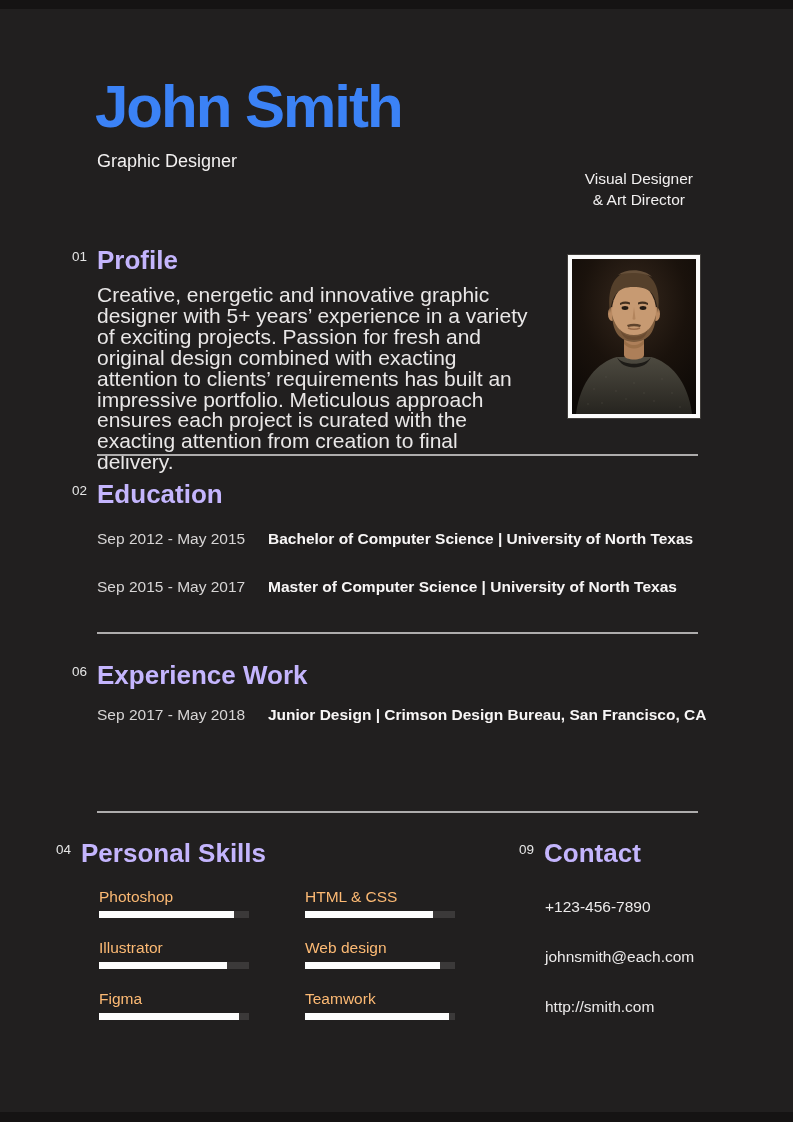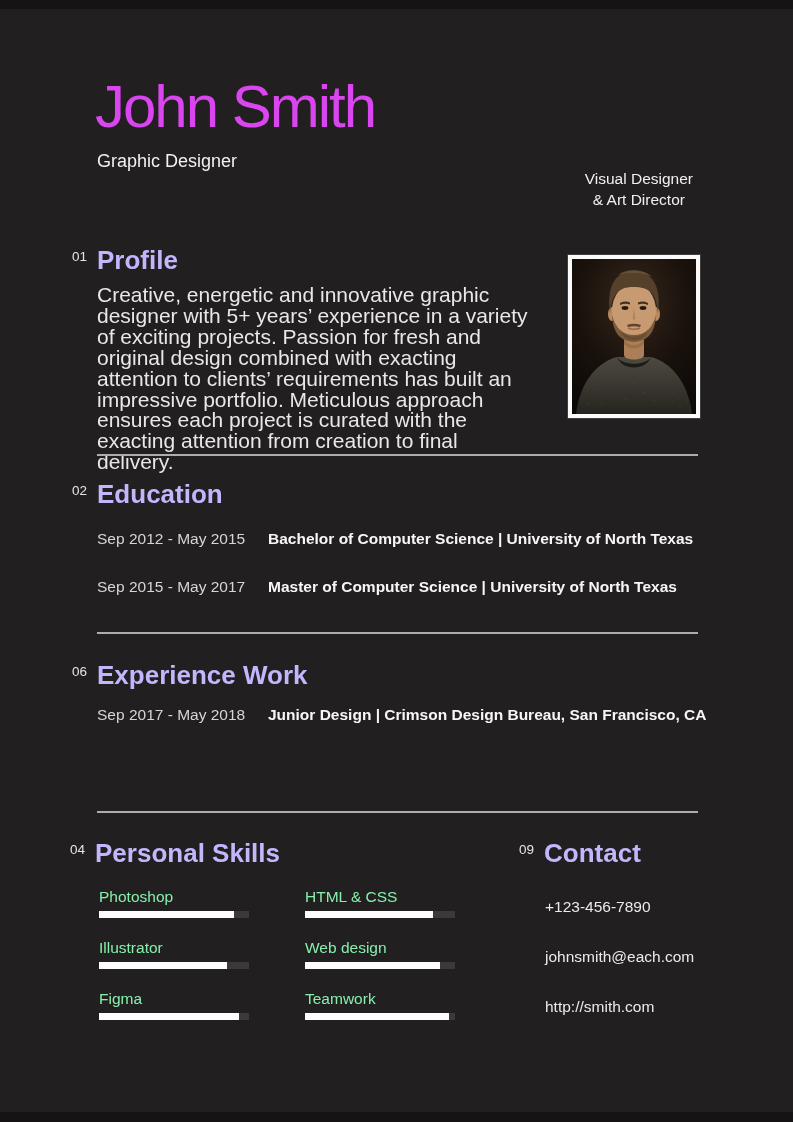--- a/index.html
+++ b/index.html
@@ -6,22 +6,22 @@
   .page{
     position:relative;width:793px;height:1122px;overflow:hidden;
     background:#211f1f;color:#fff;
     font-family:"Liberation Sans",sans-serif;
     -webkit-font-smoothing:antialiased;
   }
   .edge{position:absolute;left:0;right:0;background:#151313;}
   .edge-top{top:0;height:9px;}
   .edge-bottom{bottom:0;height:10px;}
 
-  .name{position:absolute;left:95px;top:77px;font-size:60px;font-weight:400;
-        letter-spacing:-2px;line-height:1;color:#d946ef;white-space:nowrap;}
+  .name{position:absolute;left:95px;top:77px;font-size:60px;font-weight:700;
+        letter-spacing:-2px;line-height:1;color:#3b82f6;white-space:nowrap;}
   .role{position:absolute;left:97px;top:151px;font-size:18px;font-weight:400;
         color:#f2f0f0;white-space:nowrap;}
   .tagline{position:absolute;right:100px;top:168px;font-size:15.5px;line-height:21px;
         text-align:center;color:#f1efef;font-weight:400;}
 
   .sec{position:absolute;display:flex;gap:10px;align-items:flex-start;}
   .sec-num{font-size:13.5px;line-height:1;padding-top:3px;color:#e5e5e5;font-weight:400;}
   .sec-title{font-size:26px;line-height:1;font-weight:700;color:#c4b5fd;white-space:nowrap;}
 
   .profile-text{position:absolute;left:97px;top:285px;width:442px;
@@ -36,21 +36,21 @@
   .d1{top:454px;} .d2{top:632px;} .d3{top:811px;}
 
   .erow{position:absolute;left:97px;display:flex;font-size:15.5px;line-height:19px;}
   .erow .dates{width:152px;flex:none;color:#d7d5d5;font-weight:400;white-space:nowrap;}
   .erow .desc{margin-left:19px;font-weight:700;color:#f8f6f6;white-space:nowrap;}
   .edu1{top:529px;} .edu2{top:577px;} .exp1{top:705px;} .exp2{top:753px;}
 
   .skill-col{position:absolute;top:887px;width:150px;}
   .skill-col.c1{left:99px;} .skill-col.c2{left:305px;}
   .skill{margin-bottom:20px;}
-  .skill .label{font-size:15.5px;line-height:19px;color:#86efac;margin-bottom:5px;
+  .skill .label{font-size:15.5px;line-height:19px;color:#fdba74;margin-bottom:5px;
         font-weight:400;white-space:nowrap;}
   .skill .track{height:7px;background:#3b3939;overflow:hidden;}
   .skill .fill{height:100%;background:#fdfdfd;}
 
   .contact-list{position:absolute;left:545px;top:897px;}
   .contact-item{font-size:15.5px;line-height:19px;margin-bottom:31px;color:#eceaea;
         font-weight:400;white-space:nowrap;}
 </style>
 </head>
 <body>
@@ -142,21 +142,21 @@
     <span class="sec-num">06</span>
     <span class="sec-title">Experience Work</span>
   </div>
   <div class="erow exp1">
     <span class="dates">Sep 2017 - May 2018</span>
     <span class="desc">Junior Design | Crimson Design Bureau, San Francisco, CA</span>
   </div>
 
   <div class="divider d3"></div>
 
-  <div class="sec" style="left:70px;top:840px;text-align:center;">
+  <div class="sec" style="left:56px;top:840px;text-align:center;">
     <span class="sec-num">04</span>
     <span class="sec-title">Personal Skills</span>
   </div>
 
   <div class="skill-col c1">
     <div class="skill">
       <div class="label">Photoshop</div>
       <div class="track">
         <div class="fill" style="width: 90%;"></div>
       </div>

